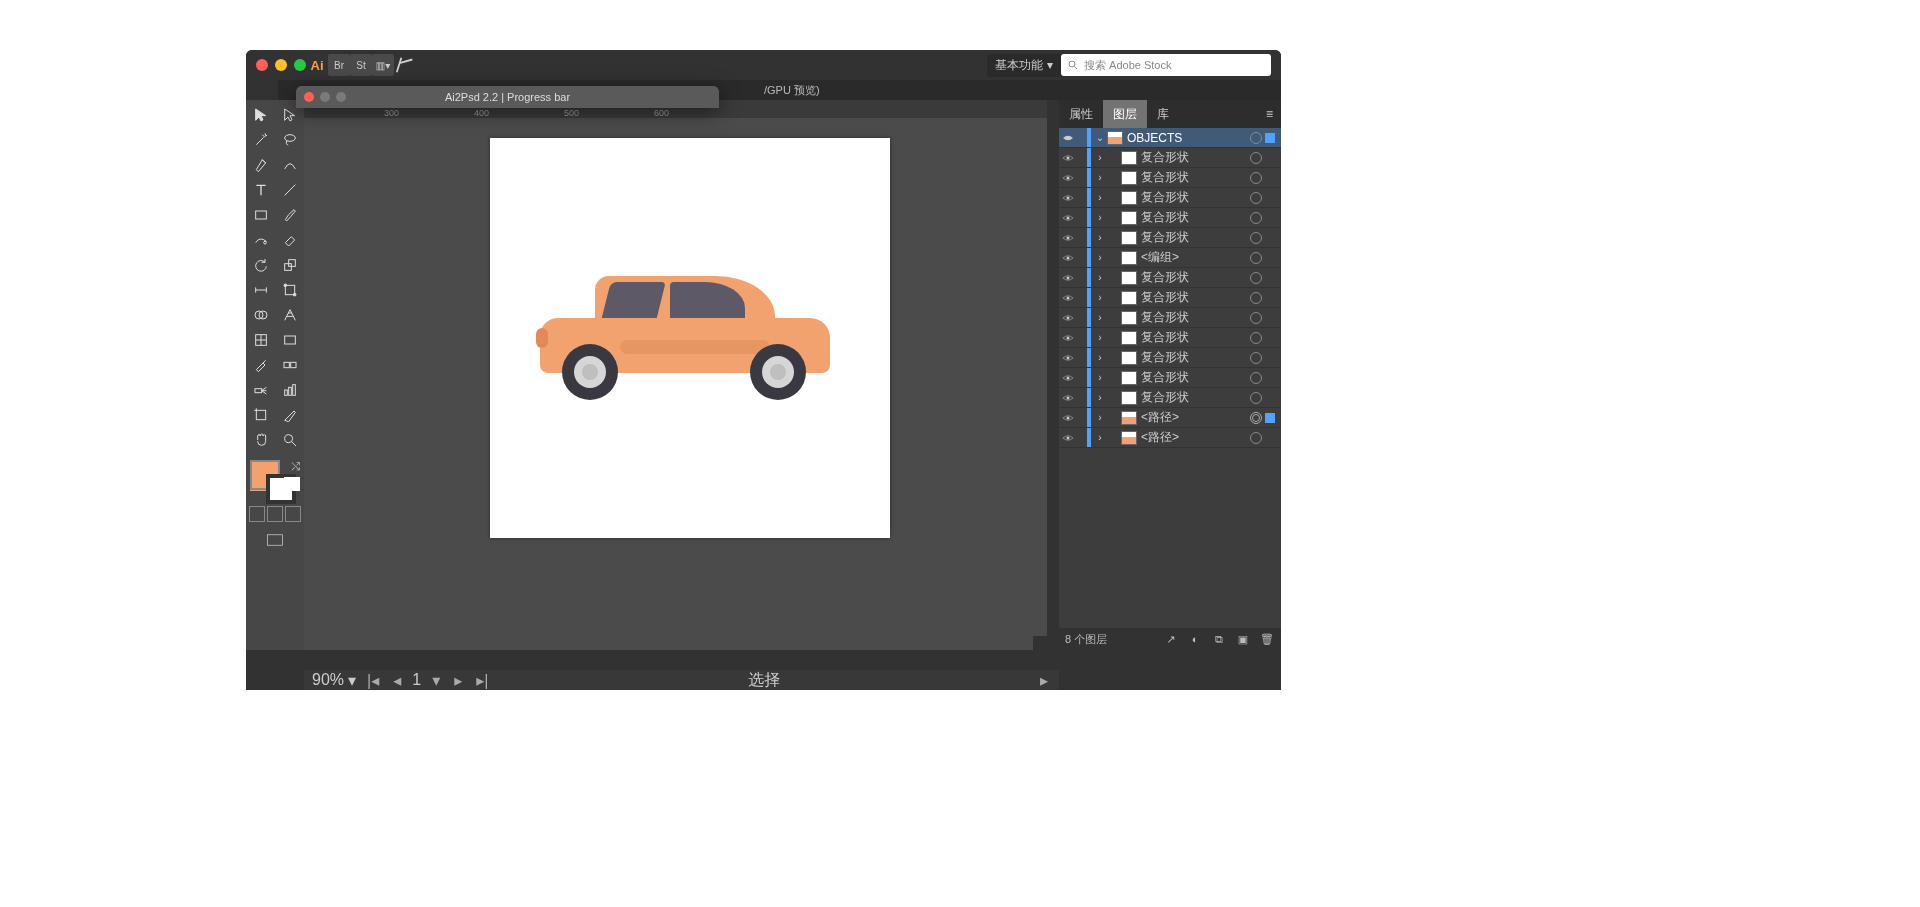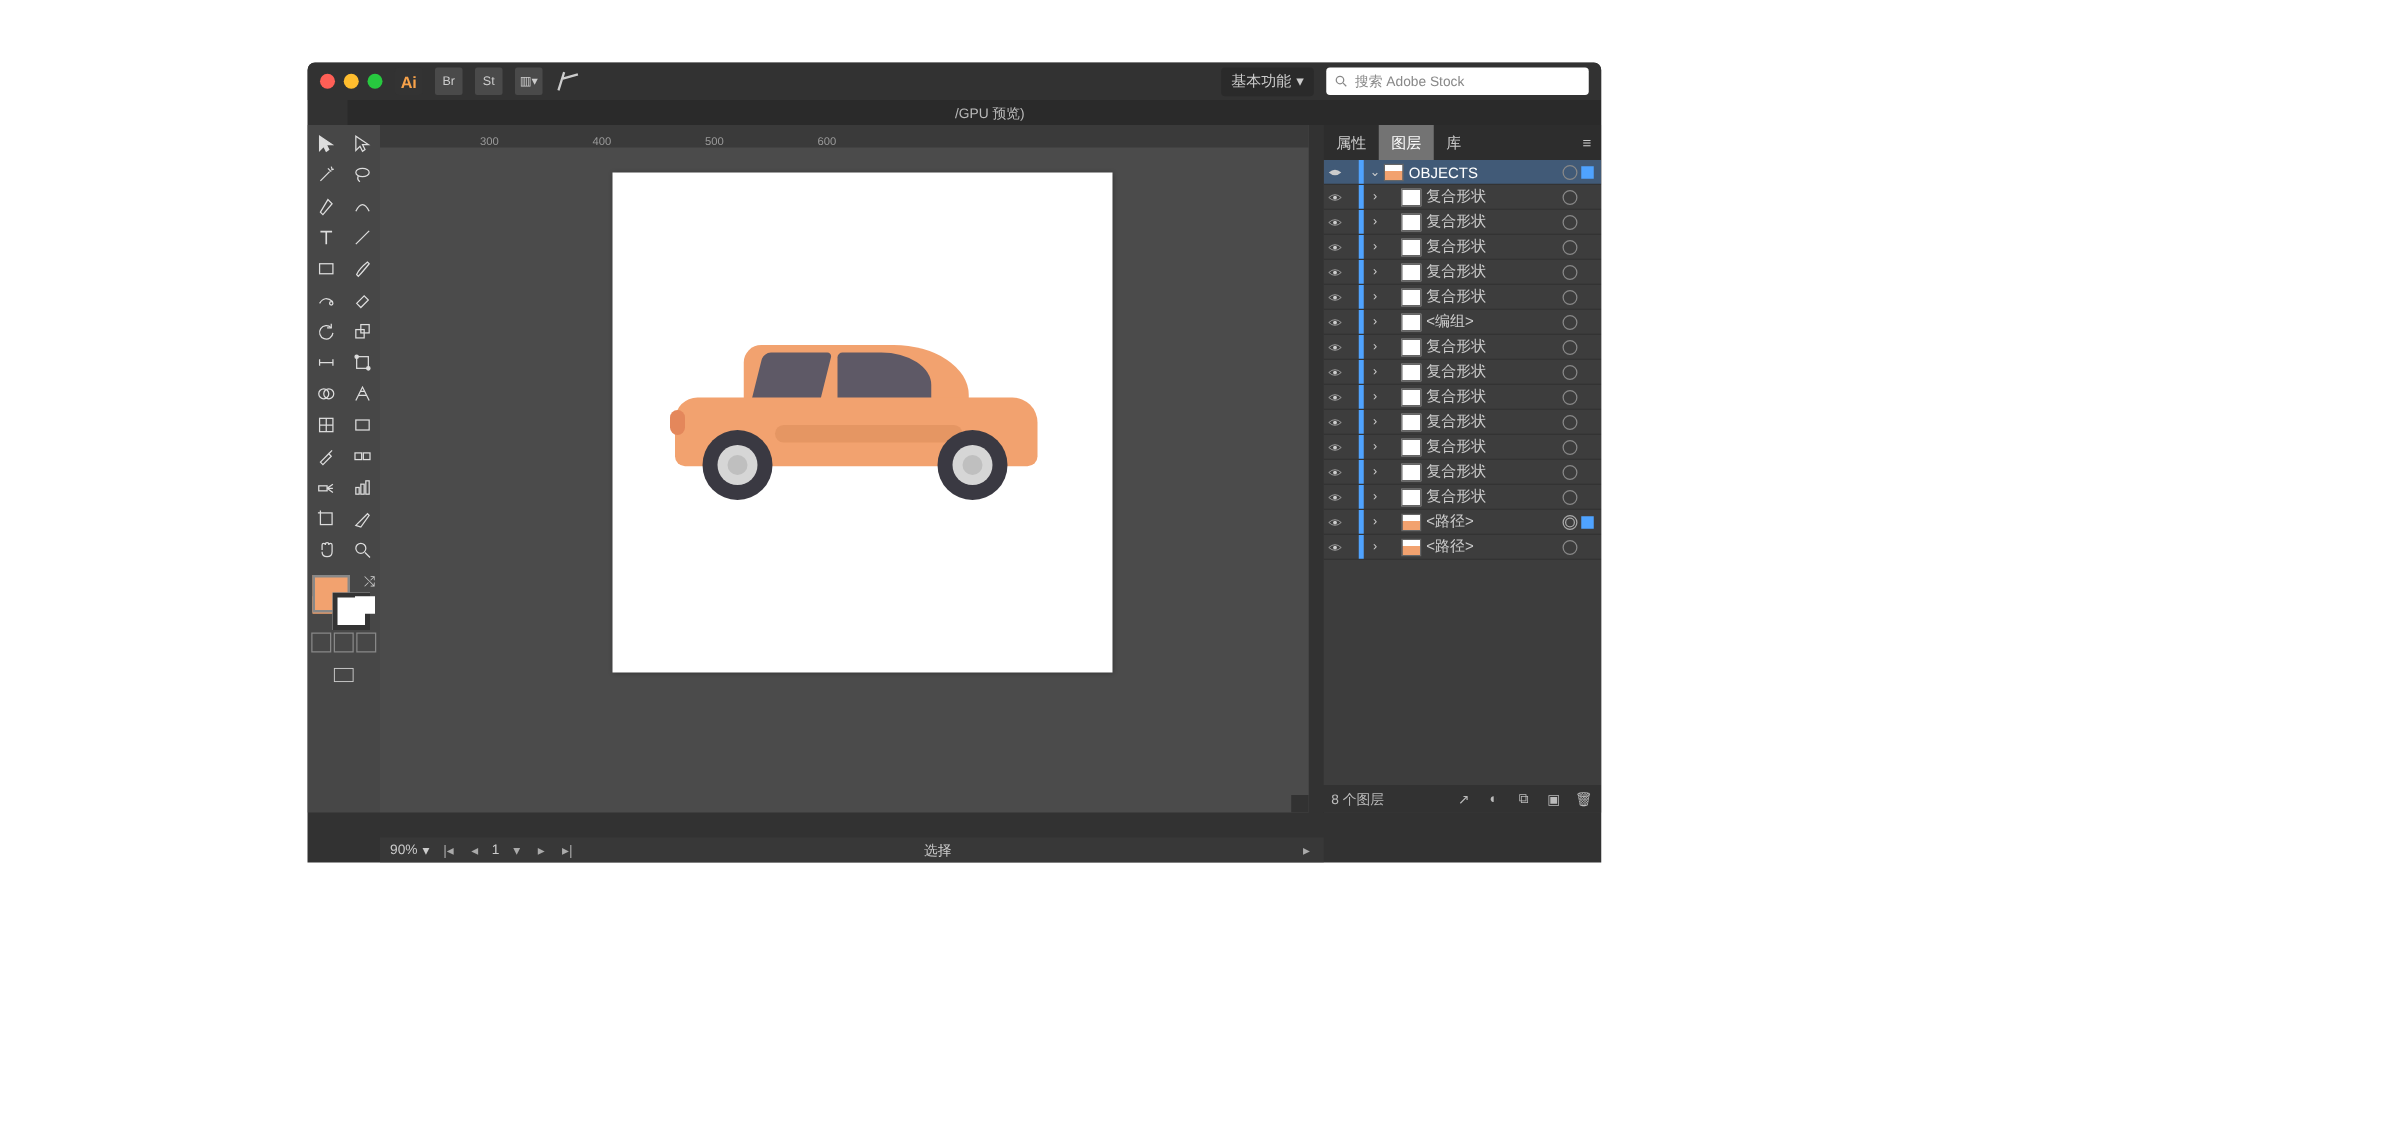--- a/index.html
+++ b/index.html
@@ -1,20 +1,20 @@
 <!DOCTYPE html>
 <html><head>
 <meta charset="utf-8">
 <style>
 * { margin:0; padding:0; box-sizing:border-box; font-family:-apple-system,Arial,sans-serif; }
 body { background:#fff; width:1920px; height:907px; position:relative; }
 .app-window { position:absolute; left:246px; top:50px; width:1035px; height:640px; background:#323232; border-radius:6px 6px 0 0; overflow:hidden; }
 
 
-.titlebar { height:30px; background:#323232; display:flex; align-items:center; padding:0 10px; gap:10px; }
+.titlebar { height:30px; background:#323232; display:flex; align-items:center; padding:0 10px; gap:0; }
 .traffic { display:flex; gap:7px; }
 .tl { width:12px; height:12px; border-radius:50%; }
 .tl.red{background:#ff5f56}.tl.yel{background:#ffbd2e}.tl.grn{background:#27c93f}
 .ai-logo { width:22px; height:22px; background:#333; color:#f7a24a; font-weight:bold; font-size:13px; display:flex; align-items:center; justify-content:center; border-radius:3px;}
 .chip { width:22px; height:22px; background:#4a4a4a; color:#ccc; font-size:10px; display:flex; align-items:center; justify-content:center; border-radius:2px;}
 .spacer{flex:1}
 .workspace-dd { color:#ccc; font-size:12px; padding:3px 8px; background:#2a2a2a; border-radius:3px; display:flex; align-items:center; gap:4px;}
 .search-stock { width:210px; height:22px; background:#ffffff; border-radius:3px; display:flex; align-items:center; padding:0 6px; gap:5px; color:#888; font-size:11px;}
 .search-stock svg{width:12px;height:12px}
 
@@ -73,21 +73,21 @@
 .lname{flex:1;white-space:nowrap;overflow:hidden}
 .target{width:12px;height:12px;border:1px solid #888;border-radius:50%;margin:0 3px}
 .target.dbl{border:3px double #aaa}
 .sel-sq{width:10px;height:10px;background:#4fa3ff;margin-right:2px}
 .layer-row.top{background:#415a77}
 .layer-row.top .lname{color:#fff}
 .panel-foot{height:22px;background:#323232;display:flex;align-items:center;padding:0 6px;gap:8px;font-size:11px;color:#bbb}
 .panel-foot .ficon{width:16px;height:16px;display:flex;align-items:center;justify-content:center}
 
 
-.status { position:absolute; left:58px; right:222px; bottom:0; height:20px; background:#383838; display:flex; align-items:center; color:#ccc; font-size:11px; gap:8px; padding:0 8px;}
+.status { position:absolute; left:58px; right:222px; bottom:0; height:20px; background:#383838; display:flex; align-items:center; color:#ccc; font-size:16px; gap:8px; padding:0 8px;}
 .status .zoom{display:flex;align-items:center;gap:4px}
 .status .nav-btn{color:#aaa;padding:0 3px;cursor:pointer}
 .status .sel-tool{margin:0 auto}
 .right-collapse{width:12px;background:#323232}
 
 
 .dialog{position:absolute;left:50px;top:36px;width:423px;background:#4a4a4a;border-radius:6px;box-shadow:0 4px 20px rgba(0,0,0,.5);z-index:50}
 .dlg-title{height:22px;background:#5a5a5a;border-radius:6px 6px 0 0;display:flex;align-items:center;padding:0 8px;color:#ddd;font-size:11px;position:relative}
 .dlg-title .traffic{gap:6px}
 .dlg-title .tl{width:10px;height:10px}
@@ -627,15 +627,23 @@
     <span class="nav-btn">◂</span>
     <span>1</span>
     <span class="nav-btn">▾</span>
     <span class="nav-btn">▸</span>
     <span class="nav-btn">▸|</span>
     <span class="sel-tool">选择</span>
     <span class="nav-btn">▸</span>
   </div>
 
   <div class="dialog">
+    <div class="dlg-title">
+      <div class="traffic">
+        <div class="tl red"></div>
+        <div class="tl gray"></div>
+        <div class="tl gray"></div>
+      </div>
+      <div class="ttl">Ai2Psd 2.2 | Progress bar</div>
+    </div>
   </div>
 
 </div>
 
 </body></html>

